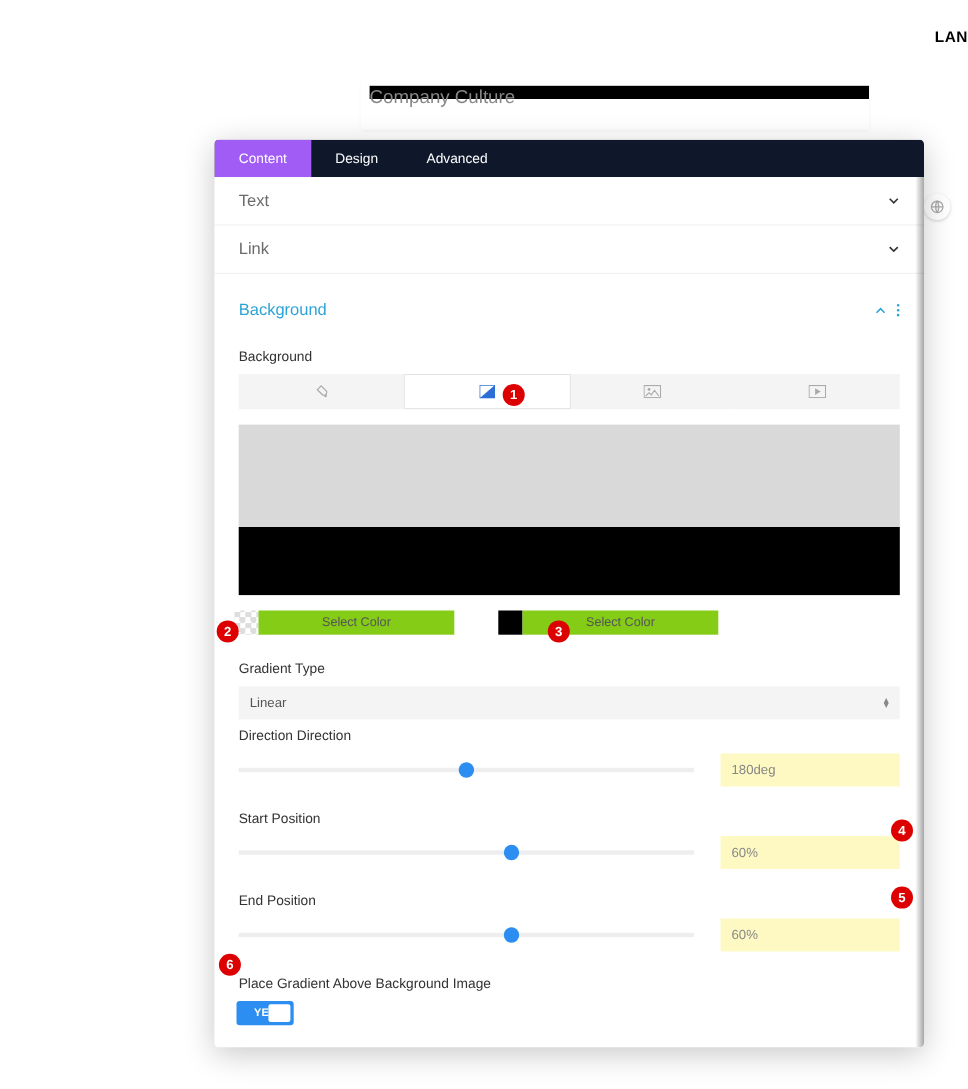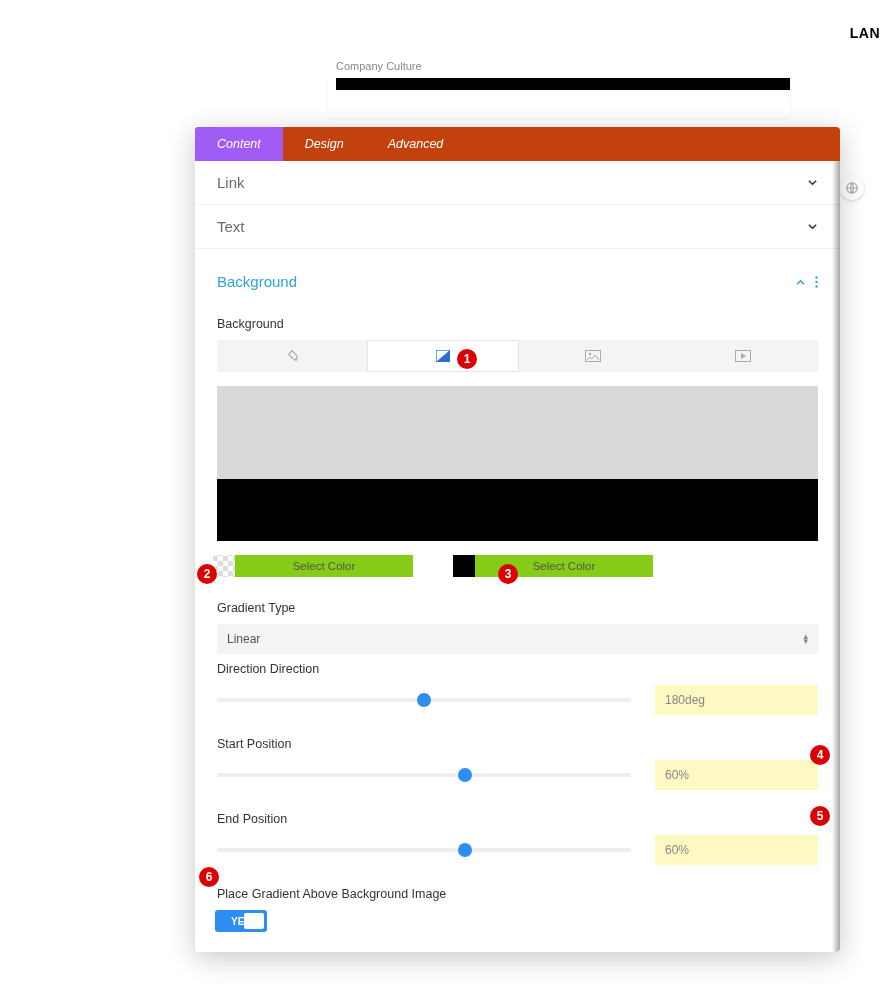--- a/index.html
+++ b/index.html
@@ -2,30 +2,30 @@
 <html><head>
 <meta charset="utf-8">
 <style>
 * { box-sizing: border-box; margin: 0; padding: 0; }
 body { font-family: -apple-system, BlinkMacSystemFont, "Segoe UI", Arial, sans-serif; background: #fff; width: 880px; height: 990px; position: relative; overflow: hidden; }
 
 .top-nav { position: absolute; top: 25px; right: 0; font-weight: 700; font-size: 14px; color: #000; letter-spacing: 0.5px; }
 
 .bg-row { position: absolute; top: 74px; left: 328px; width: 462px; height: 44px; background: #fff; box-shadow: 0 1px 3px rgba(0,0,0,0.05); }
 .bg-row-text { position: absolute; top: 78px; left: 336px; width: 454px; height: 12px; background: #000; }
-.bg-row-label { position: absolute; top: 60px; left: 336px; font-size: 11px; color: #888; z-index: 1; }
+.bg-row-label { position: absolute; top: 79px; left: 336px; font-size: 17px; color: #888; z-index: 1; }
 
 .modal { position: absolute; top: 127px; left: 195px; width: 645px; background: #fff; box-shadow: 0 6px 28px rgba(0,0,0,0.22); border-radius: 4px; overflow: hidden; }
 
 .modal-header { background: #6c2eb9; color: #fff; padding: 14px 18px; display: flex; align-items: center; justify-content: space-between; }
 .modal-title { font-size: 15px; font-weight: 600; }
 .modal-header-icons { display: flex; gap: 20px; align-items: center; }
 .hdr-icon { width: 14px; height: 14px; display: inline-block; cursor: pointer; }
 
-.tabs { background: #c2410c; display: flex; font-style: italic; }
+.tabs { background: #0f172a; display: flex; }
 .tab { padding: 10px 22px; font-size: 12.5px; color: #fff; cursor: pointer; }
 .tab.active { background: #a05cf5; }
 
 .modal-body { background: #fff; position: relative; }
 .scroll-shadow { position: absolute; right: 0; top: 0; bottom: 0; width: 8px; background: linear-gradient(to left, rgba(0,0,0,0.35), transparent); pointer-events: none; }
 
 .section-row { padding: 13px 22px; border-bottom: 1px solid #f0f0f0; display: flex; justify-content: space-between; align-items: center; cursor: pointer; }
 .section-row .title { font-size: 15px; color: #6b6b6b; }
 .section-row .title.active { color: #2ea3d6; font-weight: 500; }
 .chev { width: 10px; height: 10px; }
@@ -86,39 +86,39 @@
 <div class="modal">
 
 
   <div class="tabs">
     <div class="tab active">Content</div>
     <div class="tab">Design</div>
     <div class="tab">Advanced</div>
   </div>
 
   <div class="modal-body">
+
+    <div class="section-row">
+      <div class="title">Text</div>
+      <span>
+        <svg width="11" height="11" viewBox="0 0 12 12">
+            <path d="M2 4l4 4 4-4" fill="none" stroke="#333" stroke-width="1.6"></path>
+          </svg>
+      </span>
+    </div>
 
     <div class="section-row">
       <div class="title">Link</div>
       <span>
         <svg width="11" height="11" viewBox="0 0 12 12">
             <path d="M2 4l4 4 4-4" fill="none" stroke="#333" stroke-width="1.6"></path>
           </svg>
       </span>
     </div>
 
-    <div class="section-row">
-      <div class="title">Text</div>
-      <span>
-        <svg width="11" height="11" viewBox="0 0 12 12">
-            <path d="M2 4l4 4 4-4" fill="none" stroke="#333" stroke-width="1.6"></path>
-          </svg>
-      </span>
-    </div>
-
     <div class="section-row" style="border-bottom:none;padding-top:24px;">
       <div class="title active">Background</div>
       <div class="section-head-right">
         <span class="chev up">
           <svg width="11" height="11" viewBox="0 0 12 12">
               <path d="M2 8l4-4 4 4" fill="none" stroke="#2ea3d6" stroke-width="1.6"></path>
             </svg>
         </span>
         <span>
           <svg width="3" height="12" viewBox="0 0 3 12">

